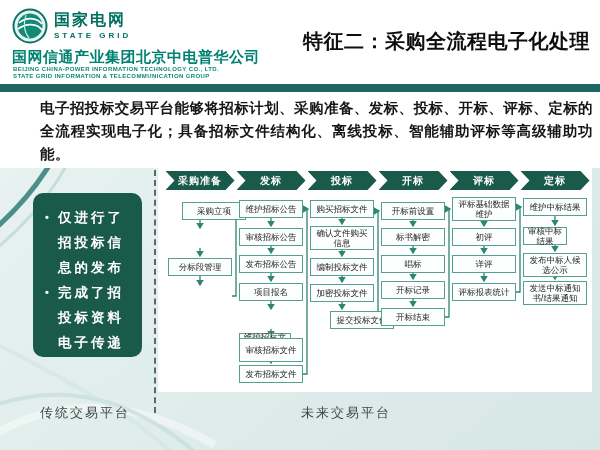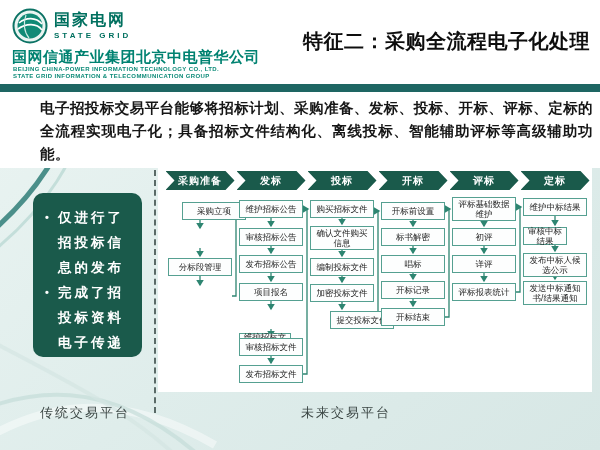--- a/index.html
+++ b/index.html
@@ -139,21 +139,21 @@
       </svg>
   <div class="chevron" style="left: 7.5px;">采购准备</div>
       <div class="fbox" style="left: 24px; top: 34px; width: 64px; height: 18px;">采购立项</div>
       <div class="fbox" style="left: 10px; top: 90px; width: 64px; height: 18px;">分标段管理</div>
       <div class="chevron" style="left: 78.5px;">发标</div>
       <div class="fbox" style="left: 81px; top: 32px; width: 64px; height: 18px;">维护招标公告</div>
       <div class="fbox" style="left: 81px; top: 60px; width: 64px; height: 18px;">审核招标公告</div>
       <div class="fbox" style="left: 81px; top: 87px; width: 64px; height: 18px;">发布招标公告</div>
       <div class="fbox" style="left: 81px; top: 115px; width: 64px; height: 18px;">项目报名</div>
       <div class="fbox" style="left: 81px; top: 143px; width: 52px; height: 18px; margin-top: 22px;">维护招标文件</div>
-      <div class="fbox" style="left: 81px; top: 170px; width: 64px; height: 18px;">审核招标文件</div>
+      <div class="fbox" style="left: 81px; top: 170px; width: 64px; height: 24px;">审核招标文件</div>
       <div class="fbox" style="left: 81px; top: 197px; width: 64px; height: 18px;">发布招标文件</div>
       <div class="chevron" style="left: 149.5px;">投标</div>
       <div class="fbox" style="left: 152px; top: 32px; width: 64px; height: 18px;">购买招标文件</div>
       <div class="fbox" style="left: 152px; top: 58px; width: 64px; height: 24px;">确认文件购买信息</div>
       <div class="fbox" style="left: 152px; top: 90px; width: 64px; height: 18px;">编制投标文件</div>
       <div class="fbox" style="left: 152px; top: 116px; width: 64px; height: 18px;">加密投标文件</div>
       <div class="fbox" style="left: 152px; top: 143px; width: 64px; height: 18px; margin-left: 20px;">提交投标文件</div>
       <div class="chevron" style="left: 220.5px;">开标</div>
       <div class="fbox" style="left: 223px; top: 34px; width: 64px; height: 18px;">开标前设置</div>
       <div class="fbox" style="left: 223px; top: 60px; width: 64px; height: 18px;">标书解密</div>

